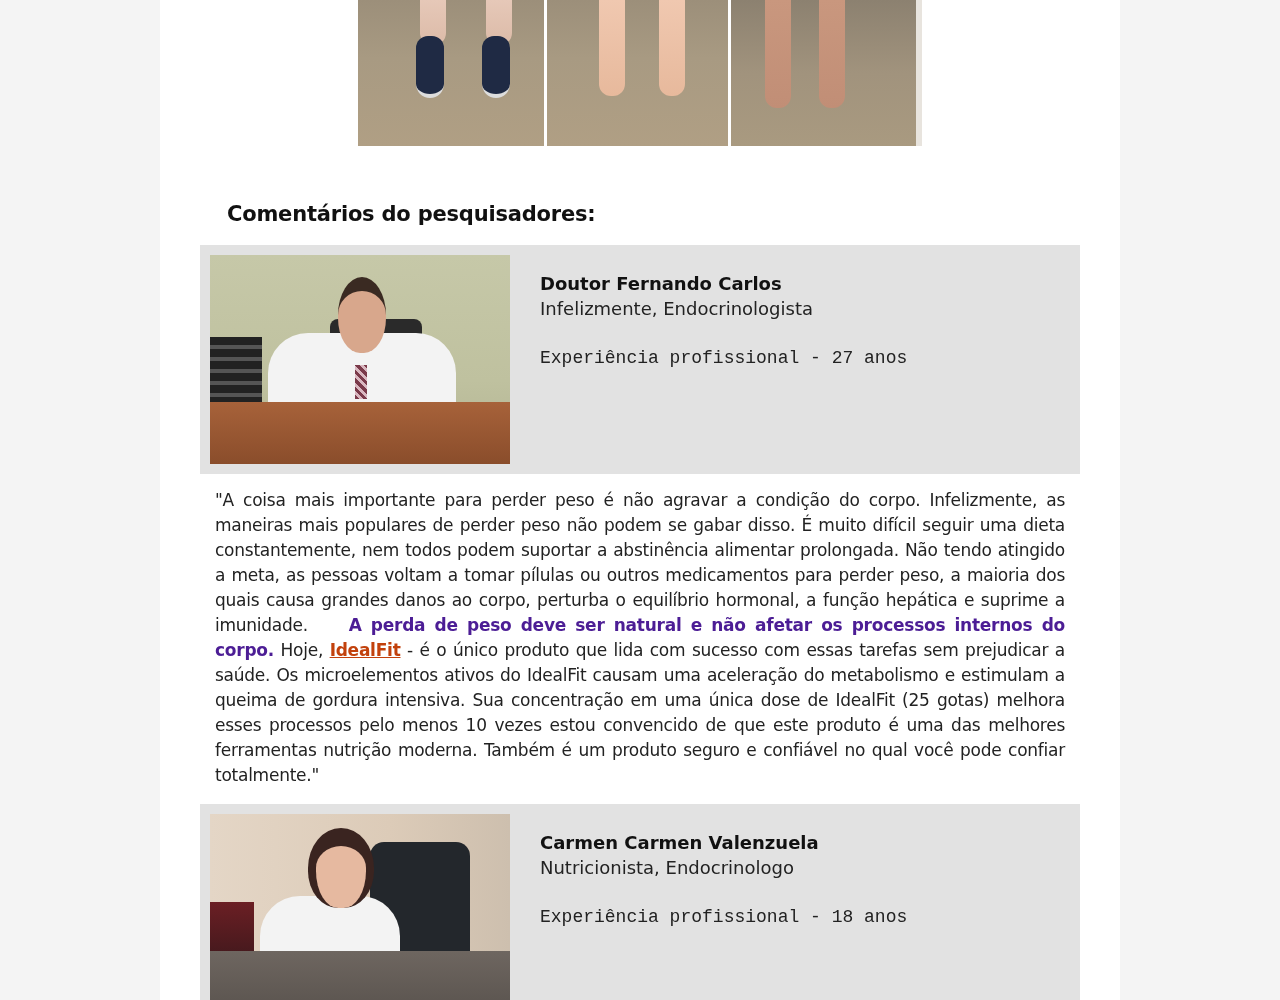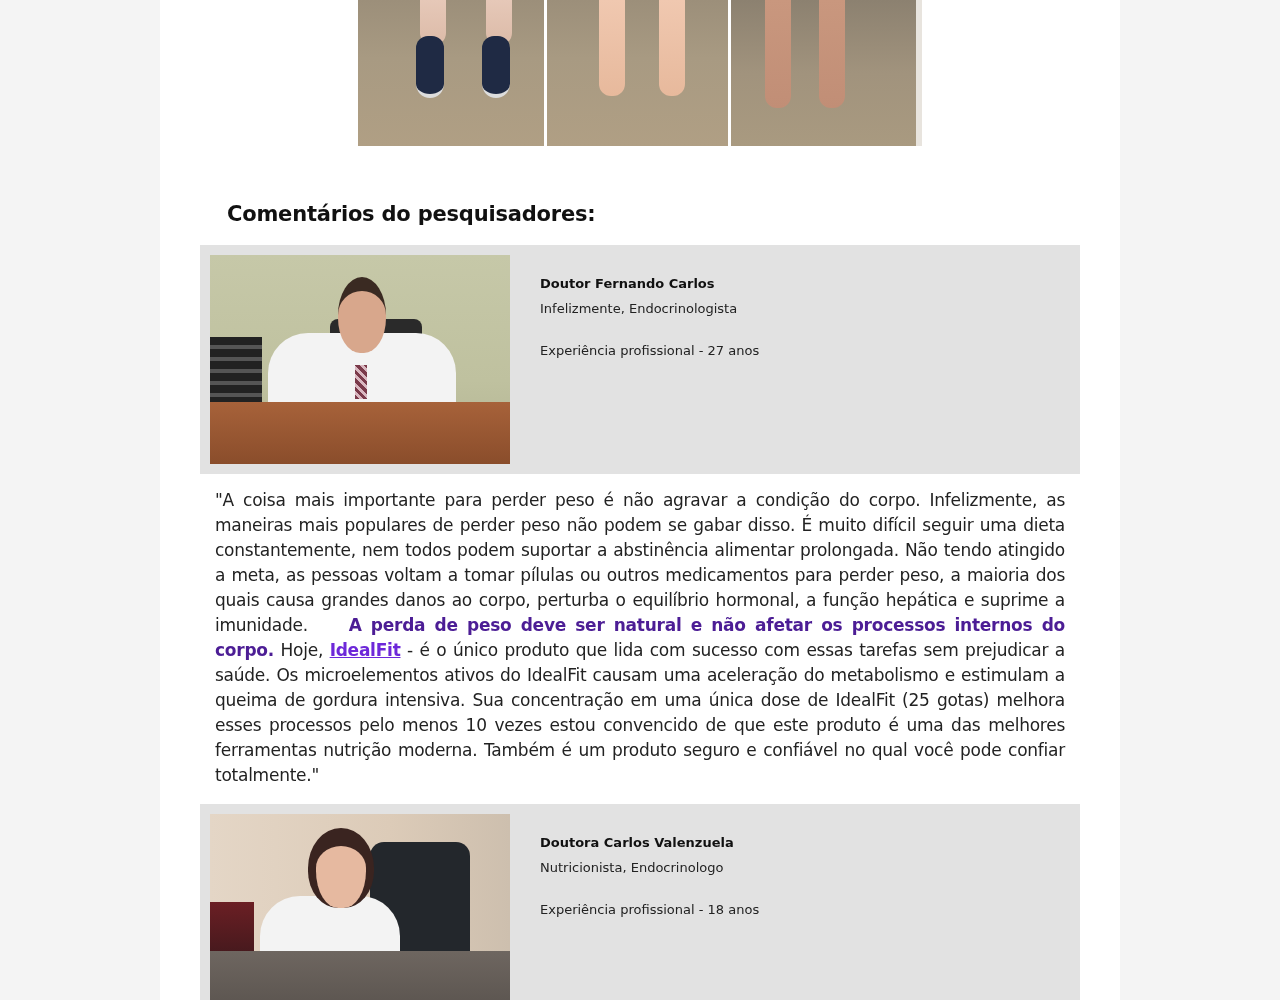--- a/index.html
+++ b/index.html
@@ -117,43 +117,43 @@
   .shelf {
     position: absolute; left: 0; top: 82px; width: 52px; height: 72px;
     background: repeating-linear-gradient(180deg,#222 0 8px,#555 8px 12px);
   }
   .c2 .shelf { top: 88px; width: 44px; height: 60px; background: linear-gradient(180deg,#6b1f24,#40181c); }
 
   .doctor-info {
     position: absolute;
     left: 340px;
     top: 26px;
-    font-size: 13px;
+    font-size: 18px;
     line-height: 25px;
     color: #222;
   }
   .doctor-name { font-weight: bold; color: #111; display: block; }
   .doctor-specialty { display: block; }
-  .doctor-experience { display: block; margin-top: 17px; }
+  .doctor-experience { display: block; margin-top: 25px; font-family: Liberation Mono, monospace; }
 
   .quote {
     position: absolute;
     left: 55px;
     top: 488px;
     width: 850px;
     margin: 0;
     font-size: 17px;
     line-height: 25px;
     color: #222;
     text-align: justify;
     letter-spacing: -0.25px;
   }
   .quote strong { color: #4c1d95; margin-left: 32px; }
   .quote a {
-    color: #6d28d9;
+    color: #c2410c;
     font-weight: bold;
     text-decoration: underline;
   }
 </style>
 </head>
 <body>
 
 <div class="page">
 
   <div class="photo-strip">
@@ -196,19 +196,19 @@
 
   <div class="doctor-card c2">
     <div class="doctor-photo" title="Female doctor in white coat sitting at desk">
       <div class="shelf"></div>
       <div class="chair"></div>
       <div class="coat"></div>
       <div class="head"></div>
       <div class="desk"></div>
     </div>
     <div class="doctor-info">
-      <span class="doctor-name">Doutora Carlos Valenzuela</span>
+      <span class="doctor-name">Carmen Carmen Valenzuela</span>
       <span class="doctor-specialty">Nutricionista, Endocrinologo</span>
       <span class="doctor-experience">Experiência profissional - 18 anos</span>
     </div>
   </div>
 
 </div>
 
 </body></html>

